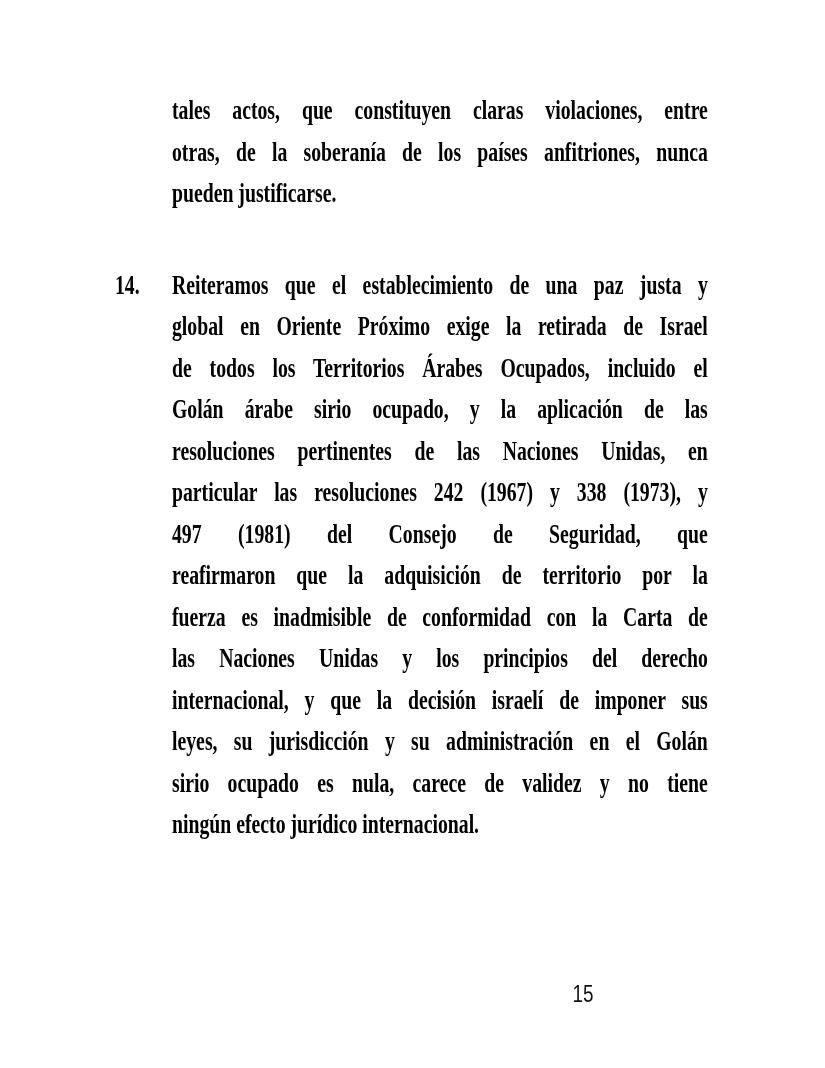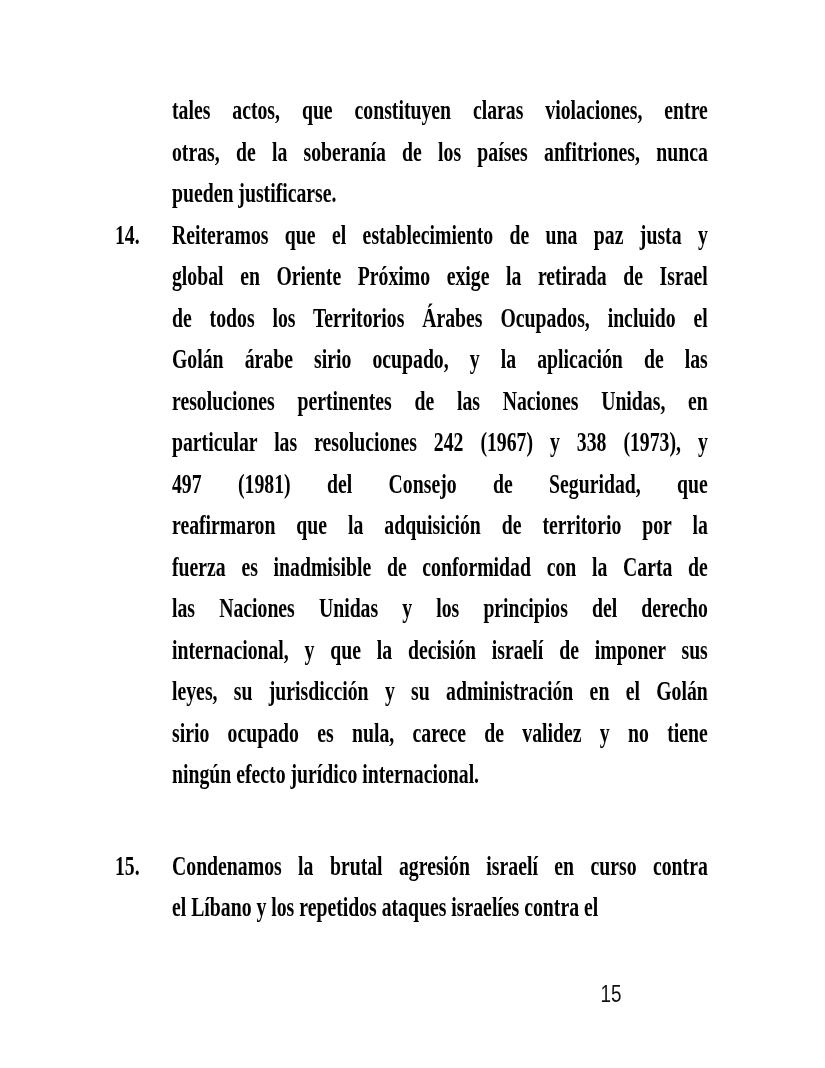--- a/index.html
+++ b/index.html
@@ -8,21 +8,20 @@
     background: #ffffff;
     overflow: hidden;
   }
   .page {
     position: relative;
     width: 706px;
     height: 1068px;
     background: #ffffff;
     font-family: "Liberation Serif", "DejaVu Serif", serif;
     color: #000000;
-    padding-left: 28px;
   }
   .content {
     position: absolute;
     left: 172px;
     top: 89px;
     width: 536px;
   }
   .para {
     position: relative;
     margin: 0;
@@ -91,20 +90,15 @@
         <div class="line">497 (1981) del Consejo de Seguridad, que</div>
         <div class="line">reafirmaron que la adquisición de territorio por la</div>
         <div class="line">fuerza es inadmisible de conformidad con la Carta de</div>
         <div class="line">las Naciones Unidas y los principios del derecho</div>
         <div class="line">internacional, y que la decisión israelí de imponer sus</div>
         <div class="line">leyes, su jurisdicción y su administración en el Golán</div>
         <div class="line">sirio ocupado es nula, carece de validez y no tiene</div>
         <div class="line last">ningún efecto jurídico internacional.</div>
       </div>
 
-  <div class="para">
-    <span class="para-num">15.</span>
-  <div class="line">Condenamos la brutal agresión israelí en curso contra</div>
-        <div class="line last">el Líbano y los repetidos ataques israelíes contra el</div>
-      </div>
 </div>
   <div class="page-num">15</div>
 </div>
 
 </body></html>

